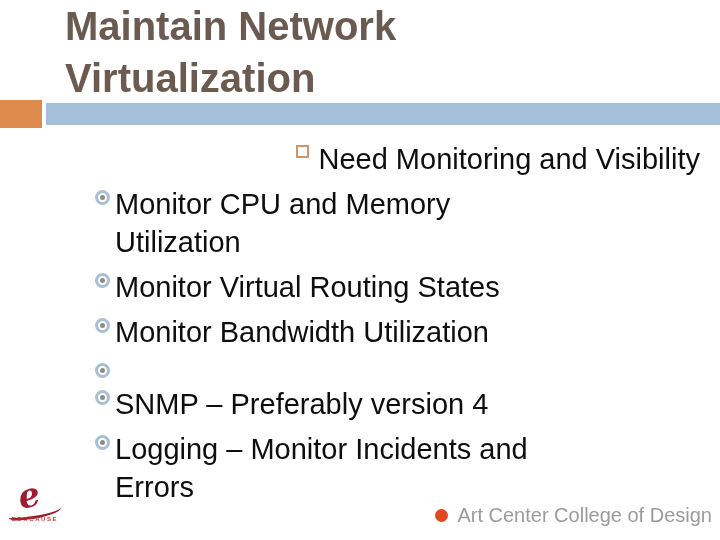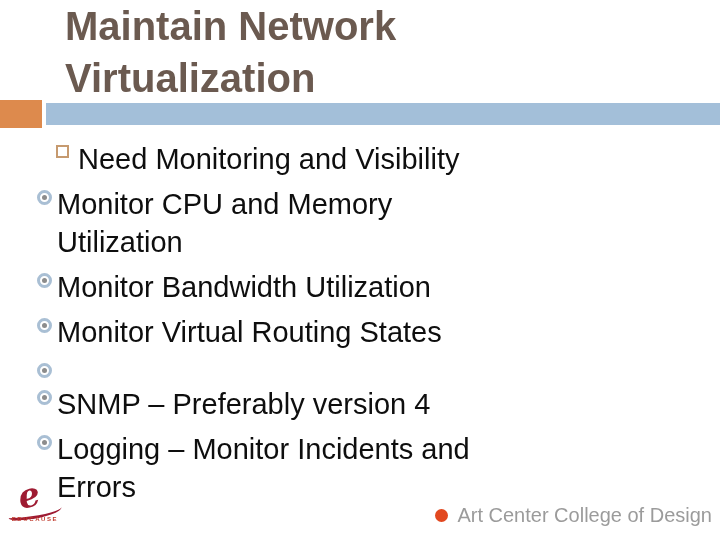--- a/index.html
+++ b/index.html
@@ -31,22 +31,22 @@
   }
   
   .content{
     position:absolute;left:0;top:140px;width:700px;
   }
   .bullet-item{
     display:flex;align-items:flex-start;
     margin-bottom:7px;
     color:#0E0E0E;
   }
-  .bullet-item.lvl1{padding-left:56px;}
-  .bullet-item.lvl2{padding-left:37px;}
+  .bullet-item.lvl1{padding-left:56px;justify-content:flex-end;}
+  .bullet-item.lvl2{padding-left:95px;}
   .marker-square{
     flex:0 0 auto;
     width:9px;height:9px;
     border:2px solid #C69A6F;
     margin-top:5px;margin-right:9px;
     background:#fff;
   }
   .marker-circle{
     flex:0 0 auto;
     width:9px;height:9px;
@@ -124,25 +124,25 @@
         <span class="marker-square"></span>
         <div class="bullet-text">Need Monitoring and Visibility</div>
       </div>
       <div class="bullet-item lvl2">
         <span class="marker-circle"></span>
         <div class="bullet-text">Monitor CPU and Memory
 Utilization</div>
       </div>
       <div class="bullet-item lvl2">
         <span class="marker-circle"></span>
-        <div class="bullet-text">Monitor Bandwidth Utilization</div>
+        <div class="bullet-text">Monitor Virtual Routing States</div>
       </div>
       <div class="bullet-item lvl2">
         <span class="marker-circle"></span>
-        <div class="bullet-text">Monitor Virtual Routing States</div>
+        <div class="bullet-text">Monitor Bandwidth Utilization</div>
       </div>
       <div class="bullet-item lvl2">
         <span class="marker-circle"></span>
       </div>
       <div class="bullet-item lvl2">
         <span class="marker-circle"></span>
         <div class="bullet-text">SNMP – Preferably version 4</div>
       </div>
       <div class="bullet-item lvl2">
         <span class="marker-circle"></span>

